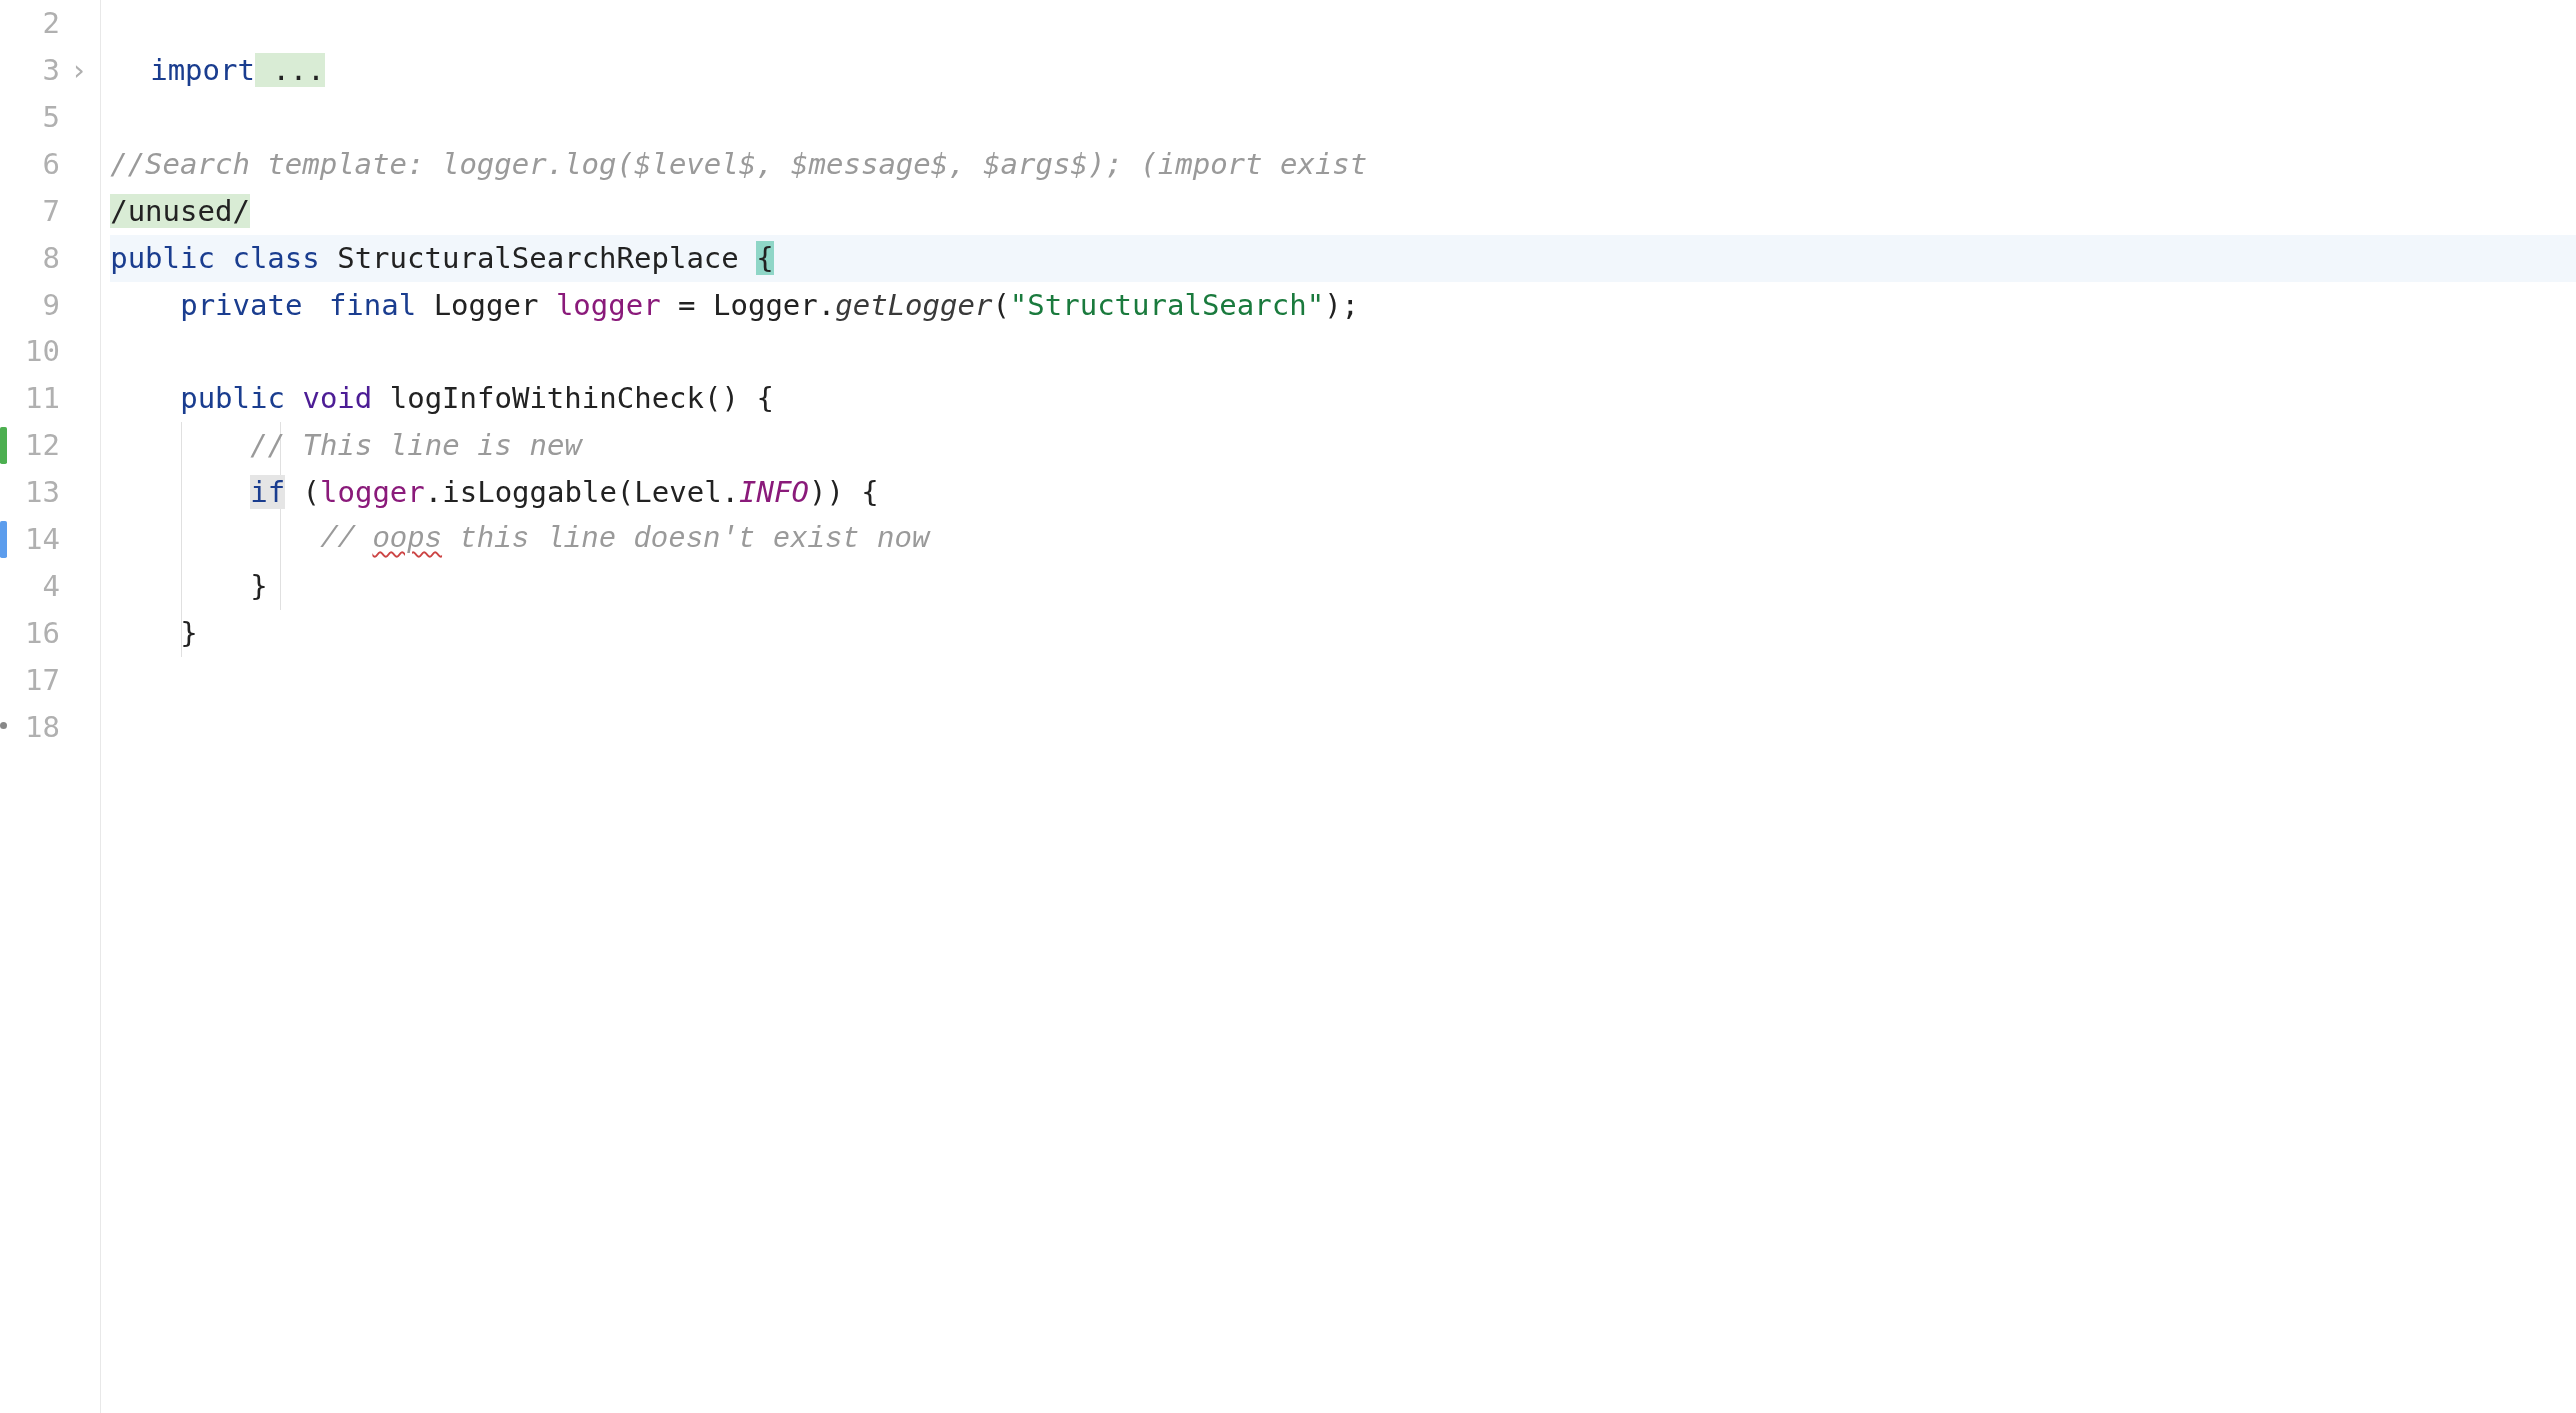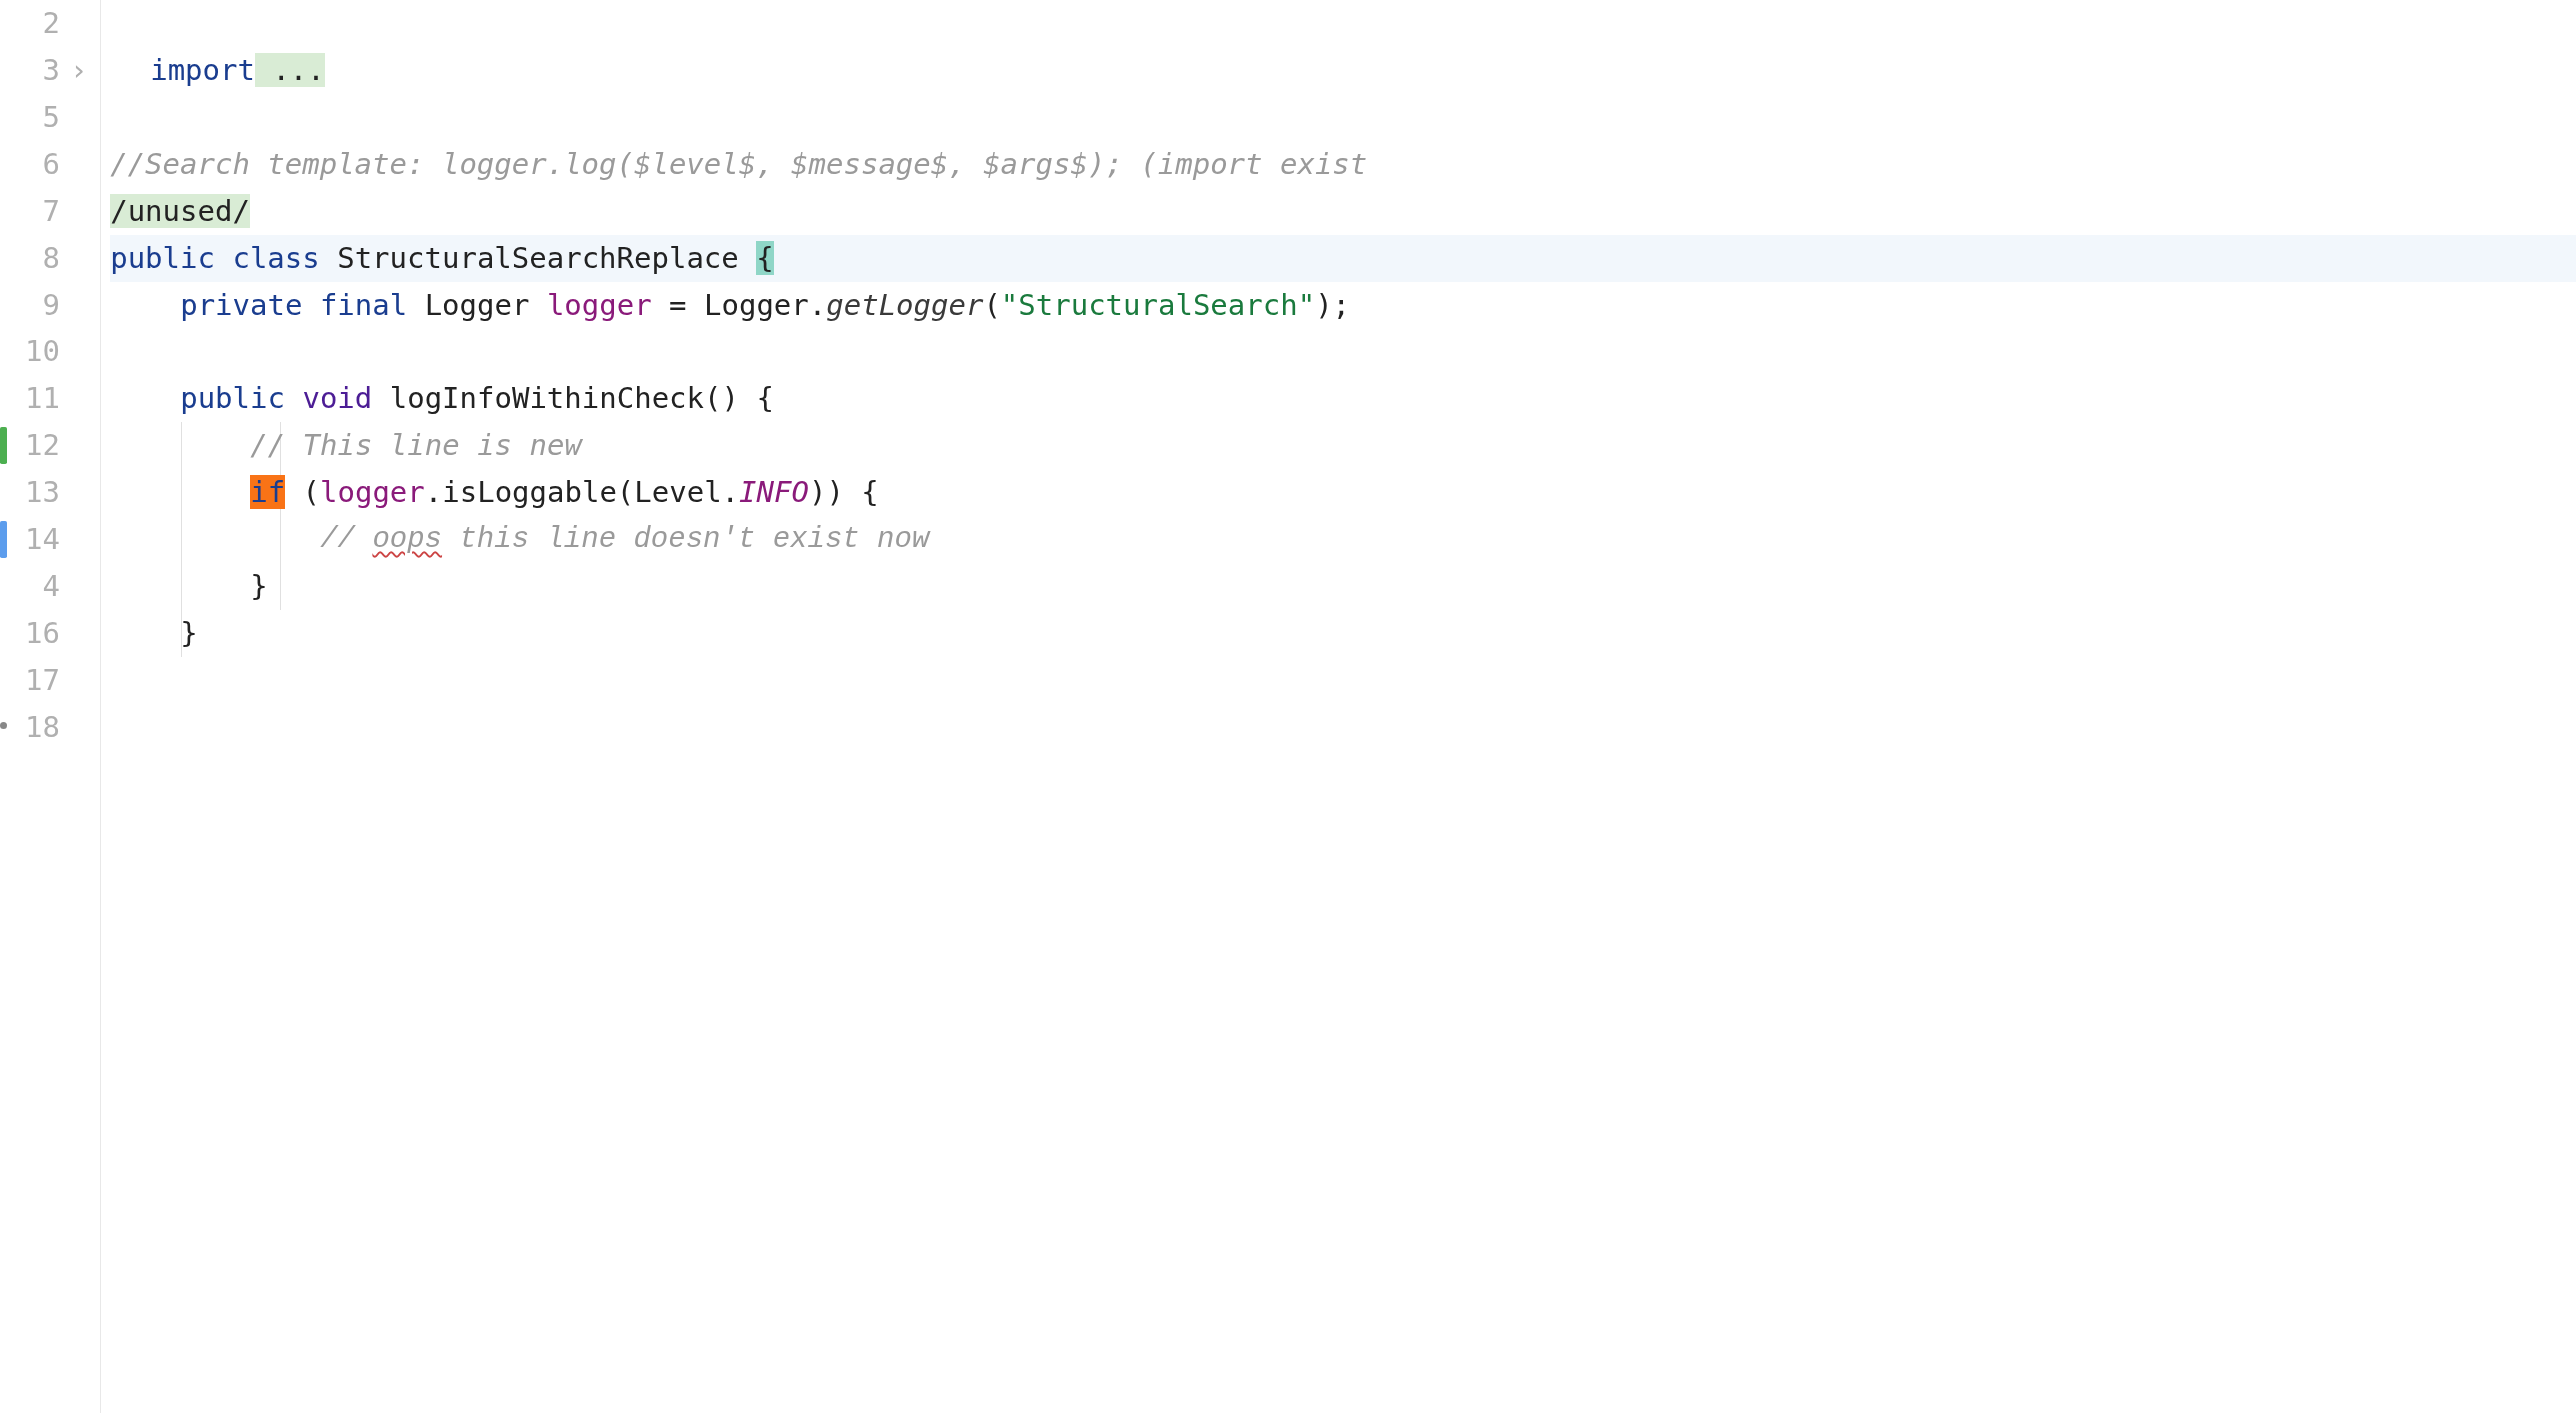--- a/index.html
+++ b/index.html
@@ -73,31 +73,31 @@
   }
   .indent-guide {
     position: absolute;
     width: 0.9px;
     background: #e0e0e0;
   }
   .kw-public { color: #1a3d8f; }
   .kw-class { color: #1a3d8f; }
   .kw-void { color: #4c1d95; }
   .kw-private { color: #1a3d8f; }
-  .kw-final { color: #1a3d8f; }
+  .kw-final { color: #1a3d8f; margin-left: 9px; }
   .kw-import { color: #1a3d8f; margin-left: 40px; }
   .kw-if { color: #1a3d8f; }
   .ident-logger { color: #8a1a7a; }
   .ident-level { color: #8a1a7a; font-style: italic; }
   .comment { color: #9a9a9a; font-style: italic; }
   .string { color: #1a7a3d; }
   .method-call { color: #3a3a3a; font-style: italic; }
   .plain { color: #222; }
   .hl-green { background: #d9ecd5; }
-  .hl-yellow { background: #f97316; }
+  .hl-yellow { background: #e5e5e5; }
   .hl-teal { background: #8fd6c7; }
   .squiggle {
     text-decoration: underline wavy #cc4444 1.8px;
     text-underline-offset: 3.7px;
   }
 </style>
 </head>
 <body>
 
 <div class="editor">

